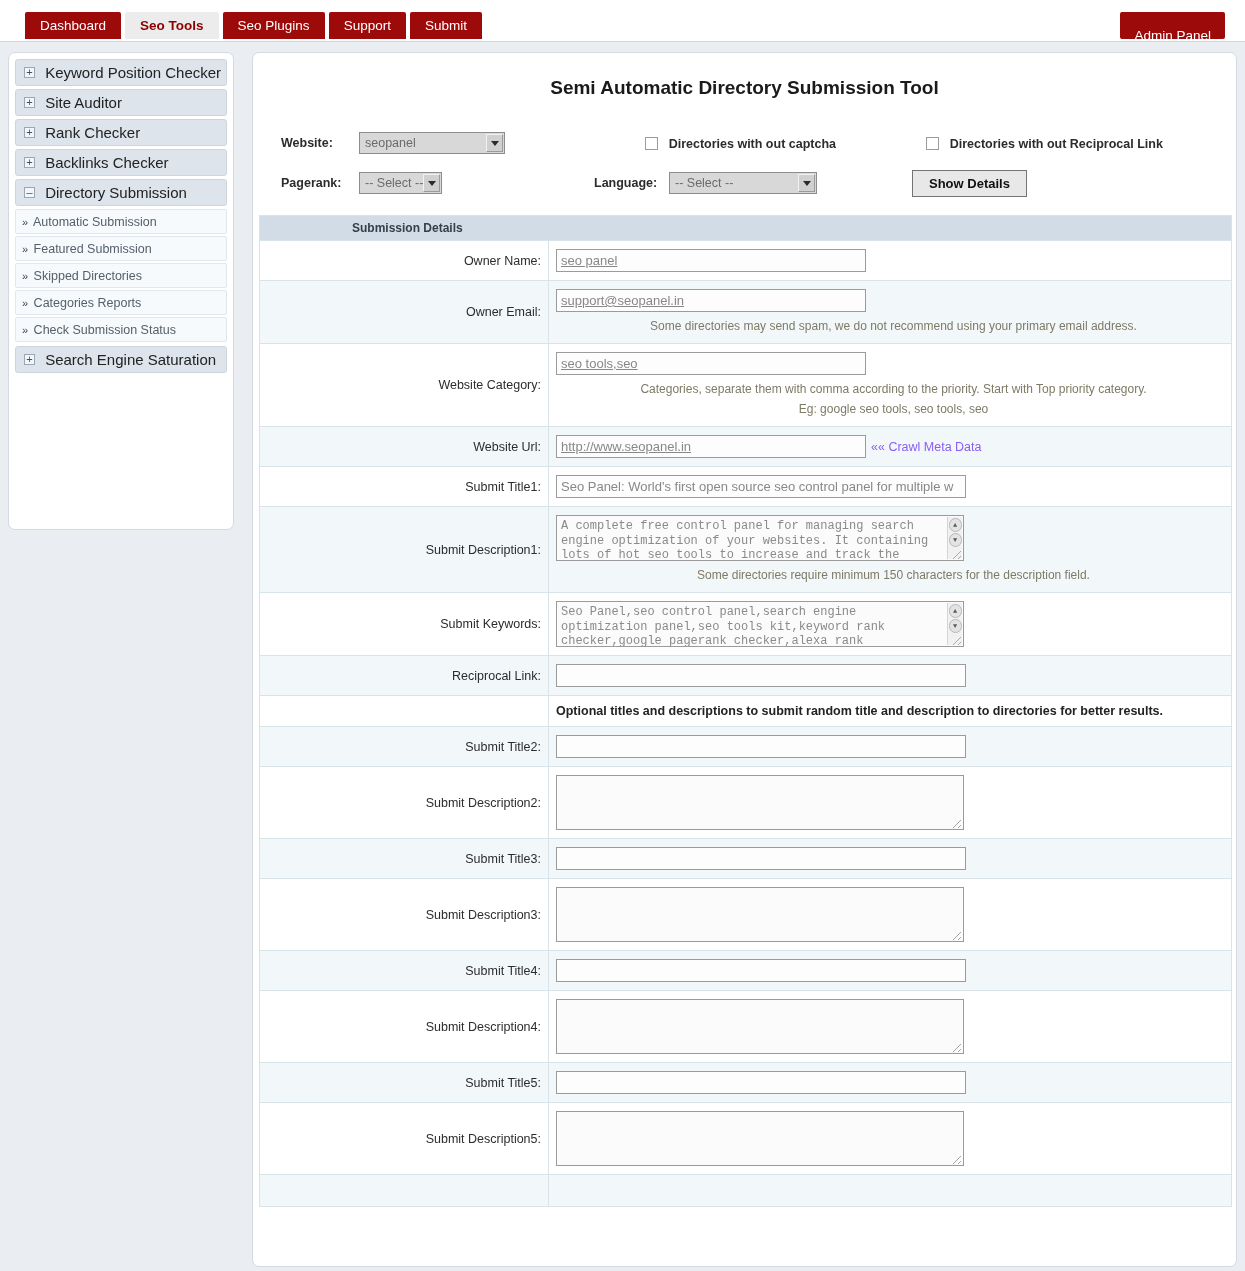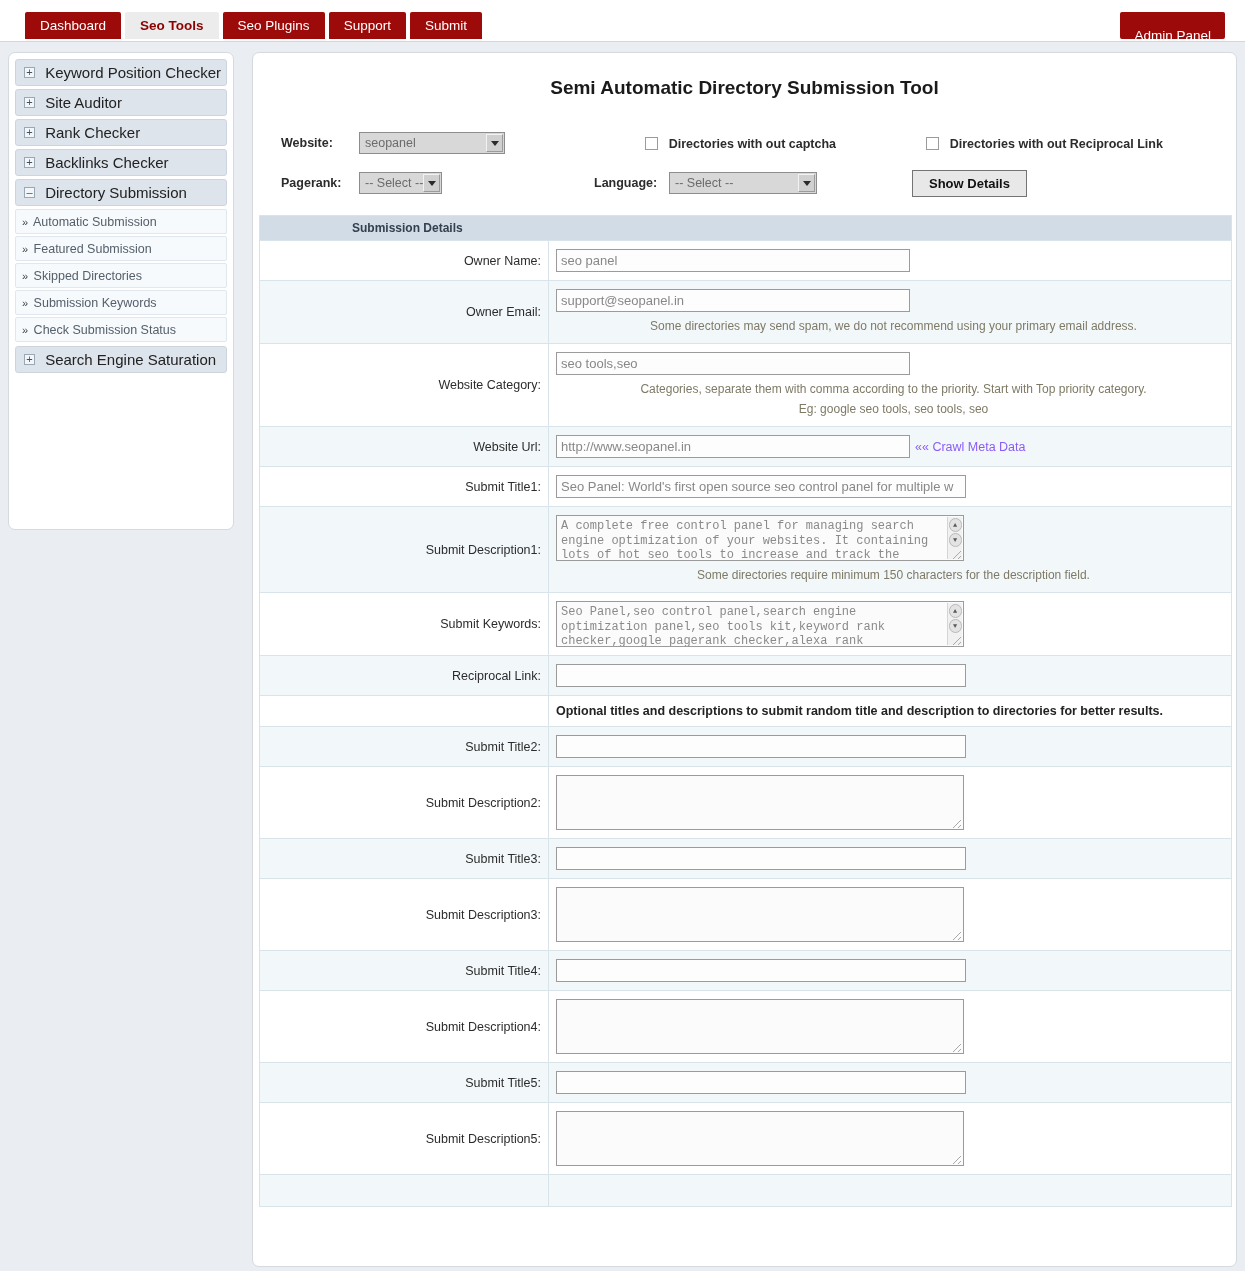--- a/index.html
+++ b/index.html
@@ -257,21 +257,21 @@
   .ti {
     border: 1px solid #9b9b9b;
     background: #fdfdfd;
     height: 23px;
     font-size: 13px;
     color: #888888;
     padding: 0 4px;
     font-family: "Liberation Sans", sans-serif;
     display: block;
   }
-  .ti.w310 { width: 354px; }
+  .ti.w310 { width: 310px; text-decoration: underline; }
   .ti.w410 { width: 410px; }
   .hint {
     font-size: 12px;
     color: #7e7a66;
     margin-top: 6px;
     line-height: 17px;
     text-align: center;
   }
   .crawl-link {
     color: #8b5cf6;
@@ -377,21 +377,21 @@
     <div class="menu-sub">
       <span class="chev">»</span>
       <span>Featured Submission</span>
     </div>
     <div class="menu-sub">
       <span class="chev">»</span>
       <span>Skipped Directories</span>
     </div>
     <div class="menu-sub">
       <span class="chev">»</span>
-      <span>Submission Keywords</span>
+      <span>Categories Reports</span>
     </div>
     <div class="menu-sub">
       <span class="chev">»</span>
       <span>Check Submission Status</span>
     </div>
 
     <div class="menu-top" style="margin-top:4px">
       <span class="pm">+</span>
       <span>Search Engine Saturation</span>
     </div>

